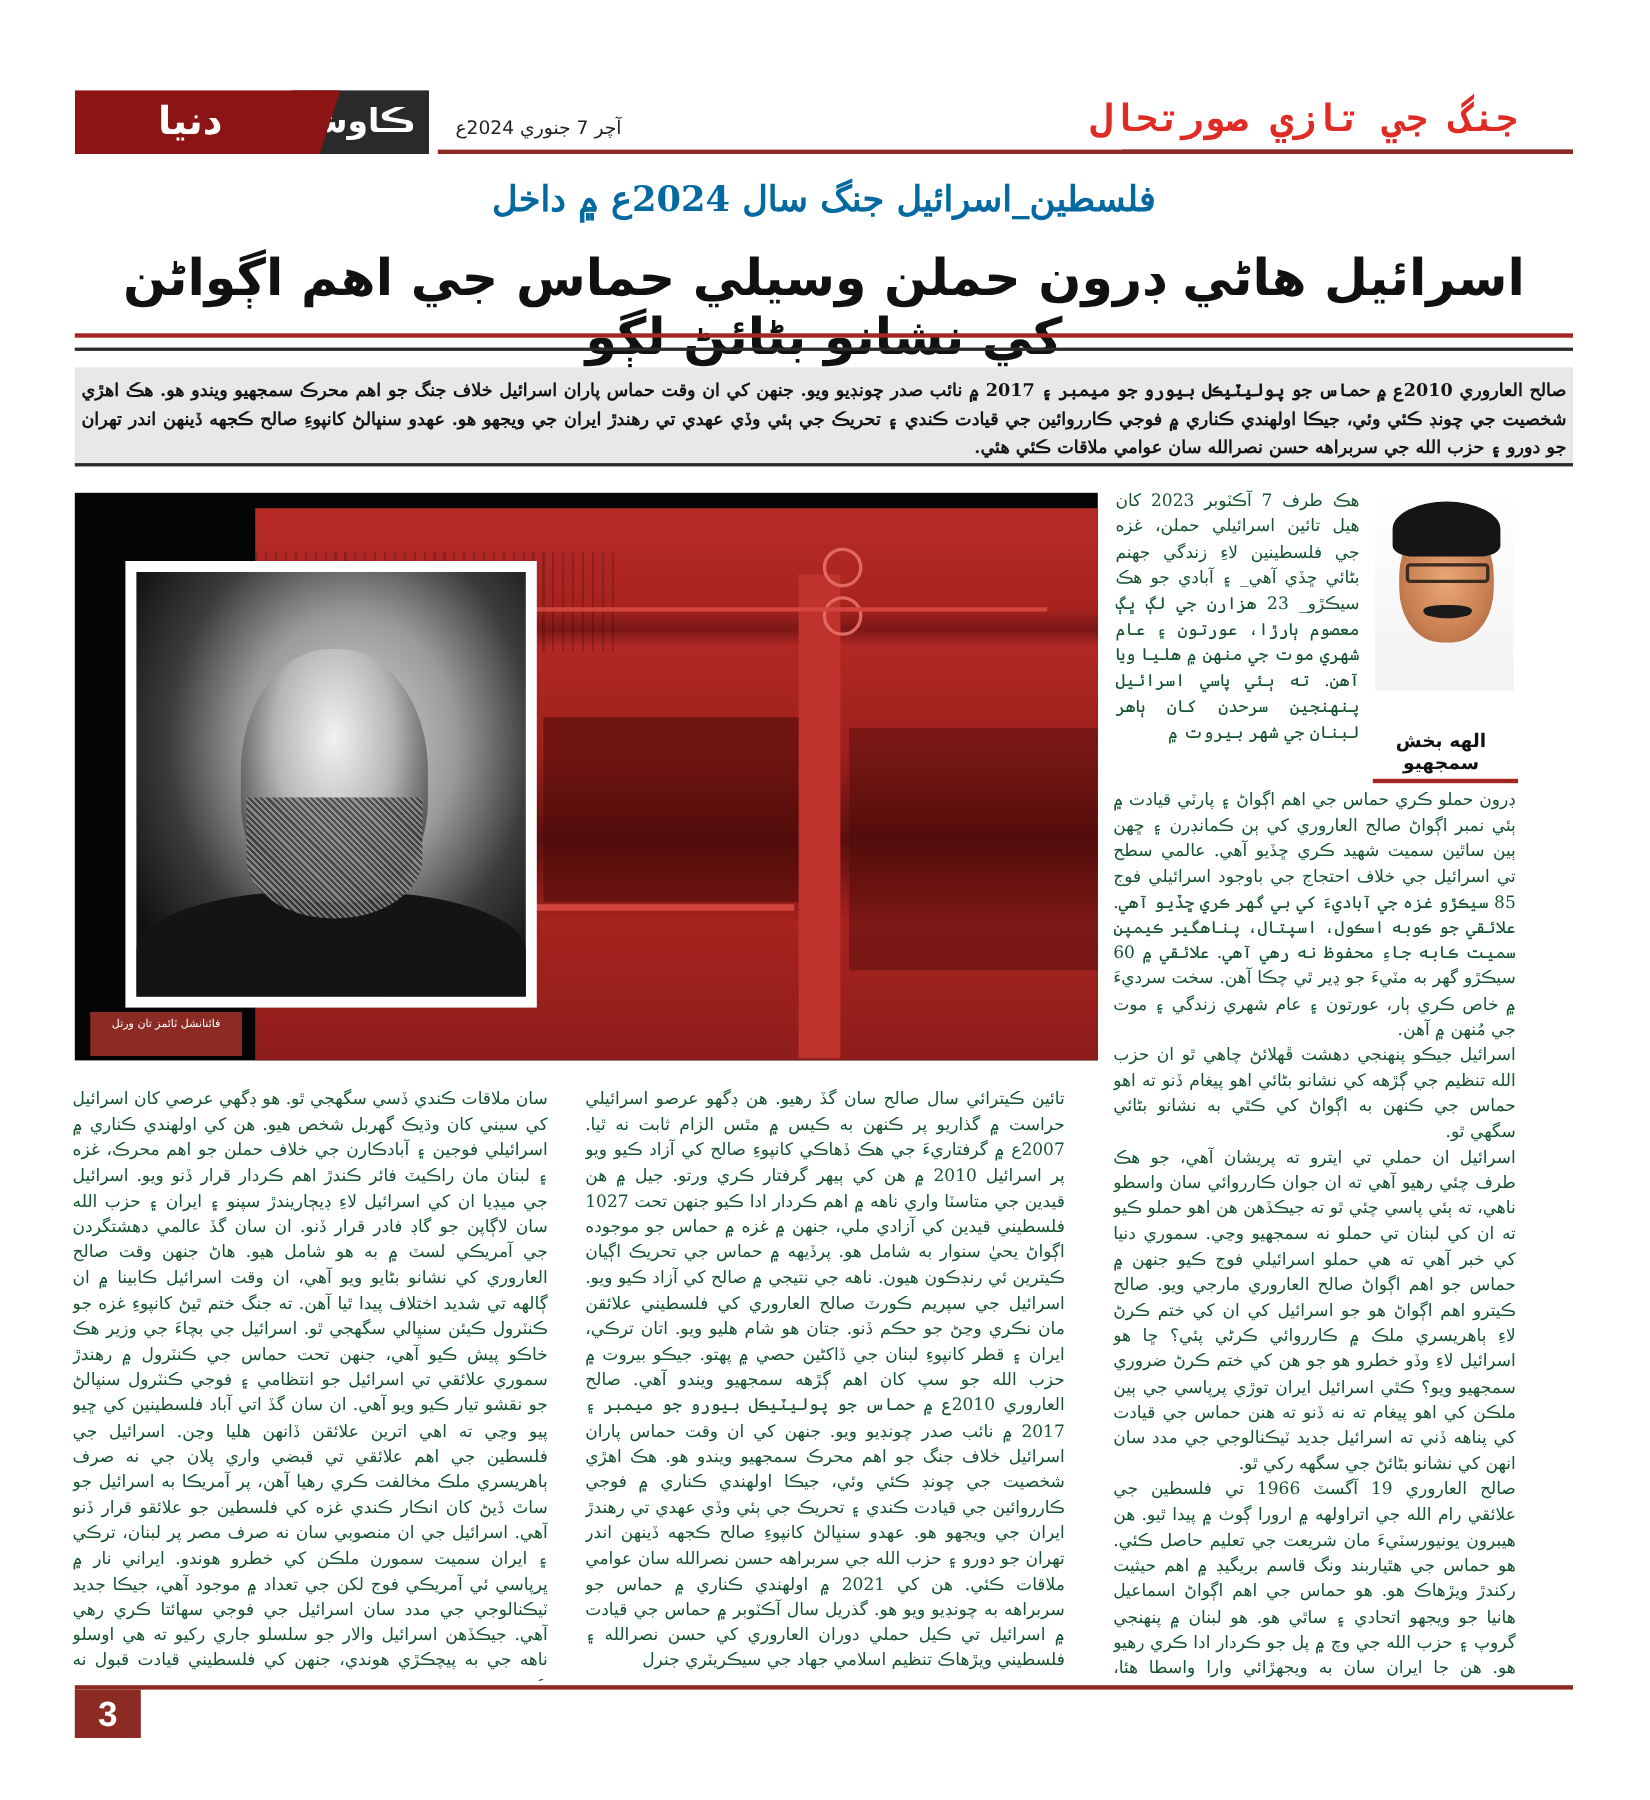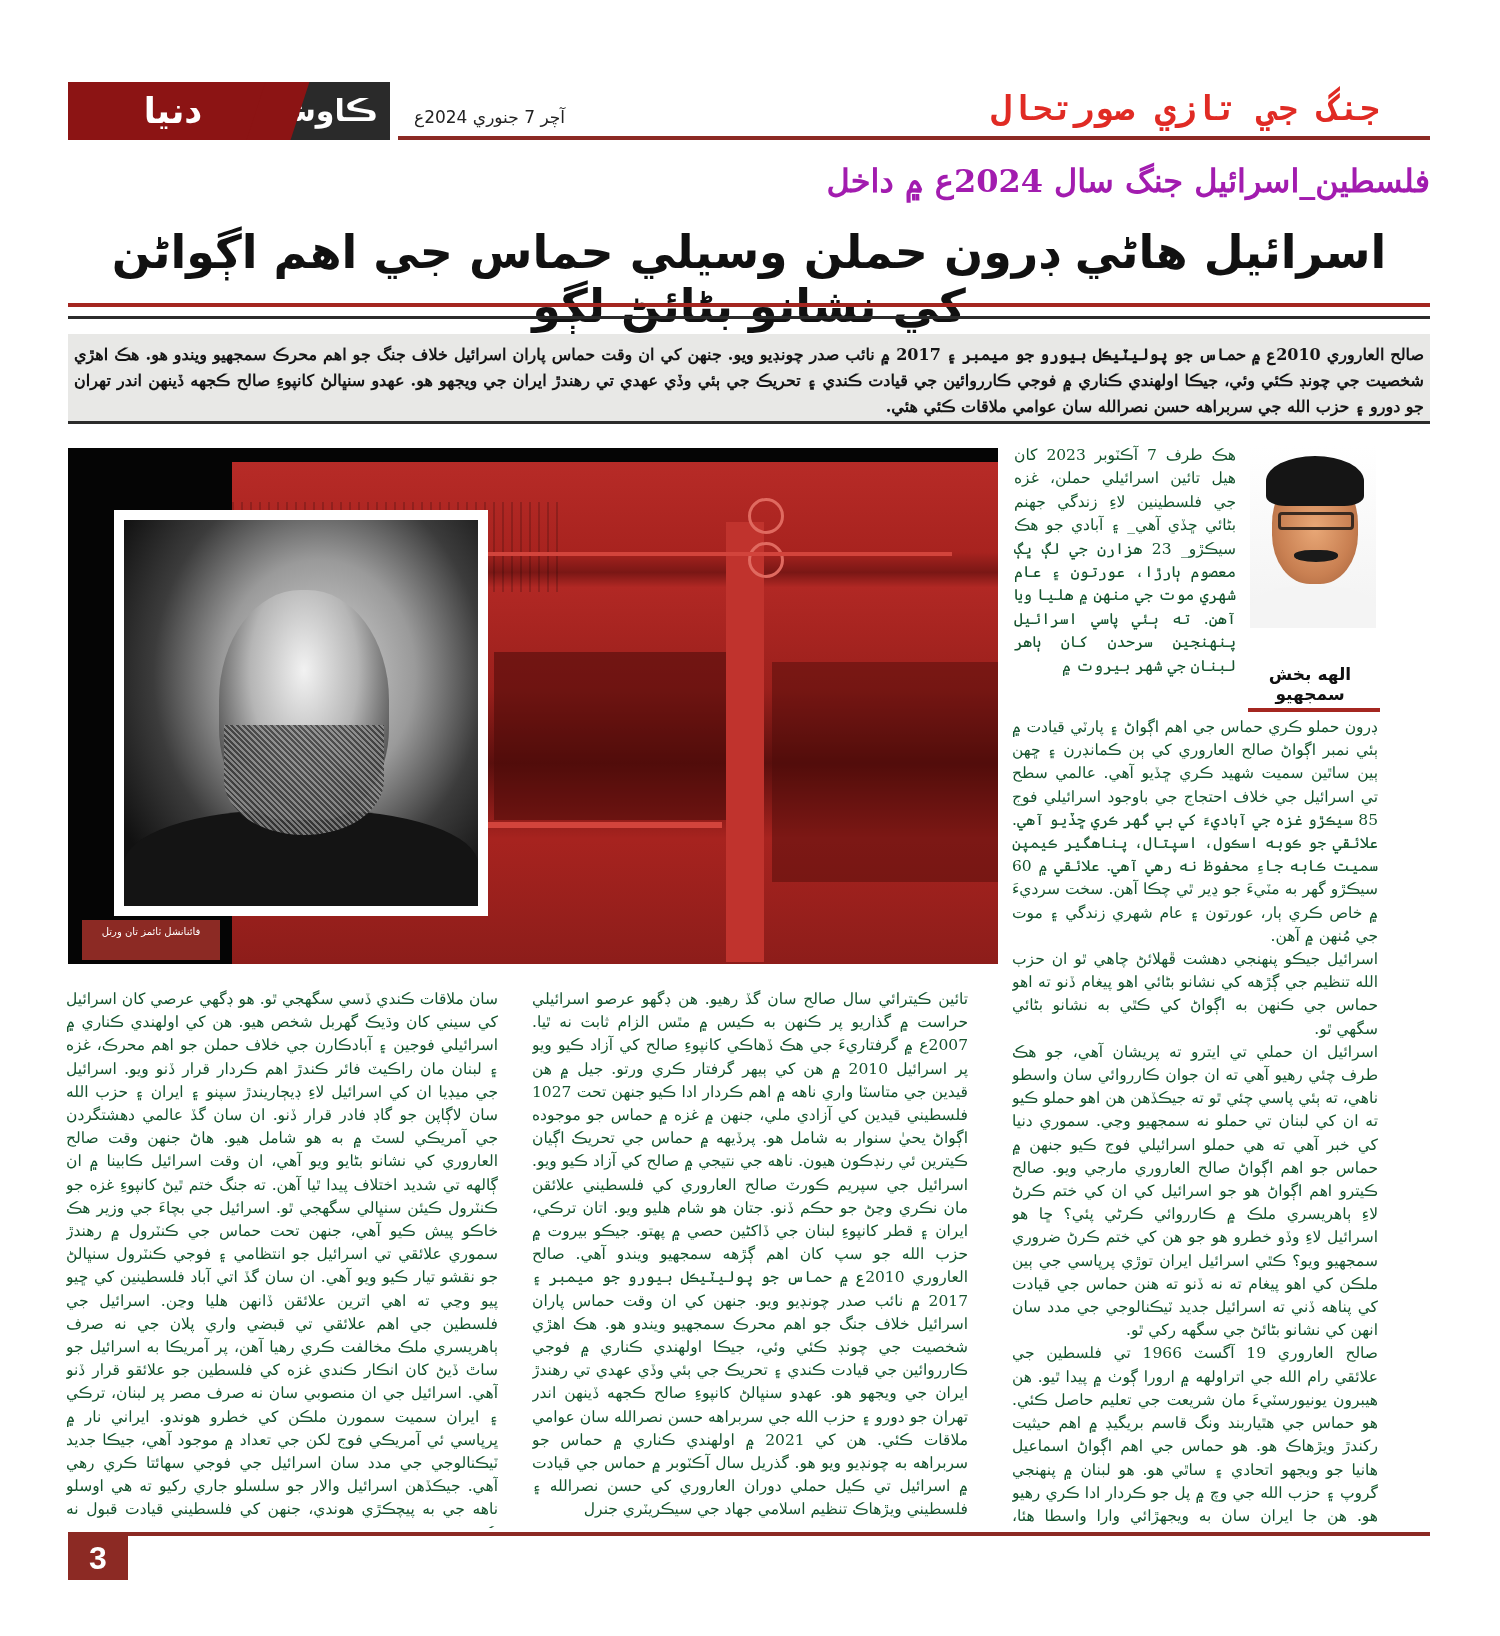--- a/index.html
+++ b/index.html
@@ -14,22 +14,22 @@
     font-family: "DejaVu Sans", sans-serif; font-weight: bold; font-size: 35px; line-height: 58px; text-align: center; direction: rtl; }
   .logo-red:after { content: ""; position: absolute; right: -22px; top: 0; width: 44px; height: 58px; background: #8c1414; transform: skewX(-18deg); }
   .logo-dark { width: 112px; height: 58px; background: #2a2a2a; color: #fff; font-weight: bold; font-size: 30px;
     line-height: 58px; text-align: right; padding-right: 12px; direction: rtl; }
   .dateline { position: absolute; left: 346px; top: 25px; font-family: "DejaVu Sans", sans-serif; font-size: 17px;
     color: #222; direction: rtl; }
   .section-title { position: absolute; right: 0; top: 0; font-family: Liberation Mono, monospace; font-weight: bold;
     font-size: 34px; color: #e02b24; direction: rtl; line-height: 42px; margin-top: 12px; }
 
   
-  .kicker { position: absolute; left: 68px; width: 1362px; top: 162px; font-size: 32px;
-    font-weight: bold; direction: rtl; color: #a21caf; font-family: "DejaVu Serif", serif; }
+  .kicker { position: absolute; left: 68px; width: 1362px; top: 162px; text-align: center; font-size: 32px;
+    font-weight: bold; direction: rtl; color: #0369a1; font-family: "DejaVu Serif", serif; }
   .headline { position: absolute; left: 68px; width: 1362px; top: 225px; text-align: center; font-size: 46px;
     font-weight: bold; direction: rtl; color: #111; font-family: "DejaVu Sans", sans-serif; letter-spacing: -1px; }
   .rule-red { position: absolute; left: 68px; width: 1362px; height: 4px; background: #a42620; }
   .rule-dark { position: absolute; left: 68px; width: 1362px; height: 3px; background: #2b2b2b; }
 
   
   .intro { position: absolute; left: 68px; top: 334px; width: 1362px; height: 90px; background: #e8e8e6;
     padding: 8px 6px; direction: rtl; text-align: justify; font-family: "DejaVu Serif", serif; font-weight: bold;
     font-size: 16px; line-height: 26px; color: #141414; border-bottom: 3px solid #2b2b2b; }
 

